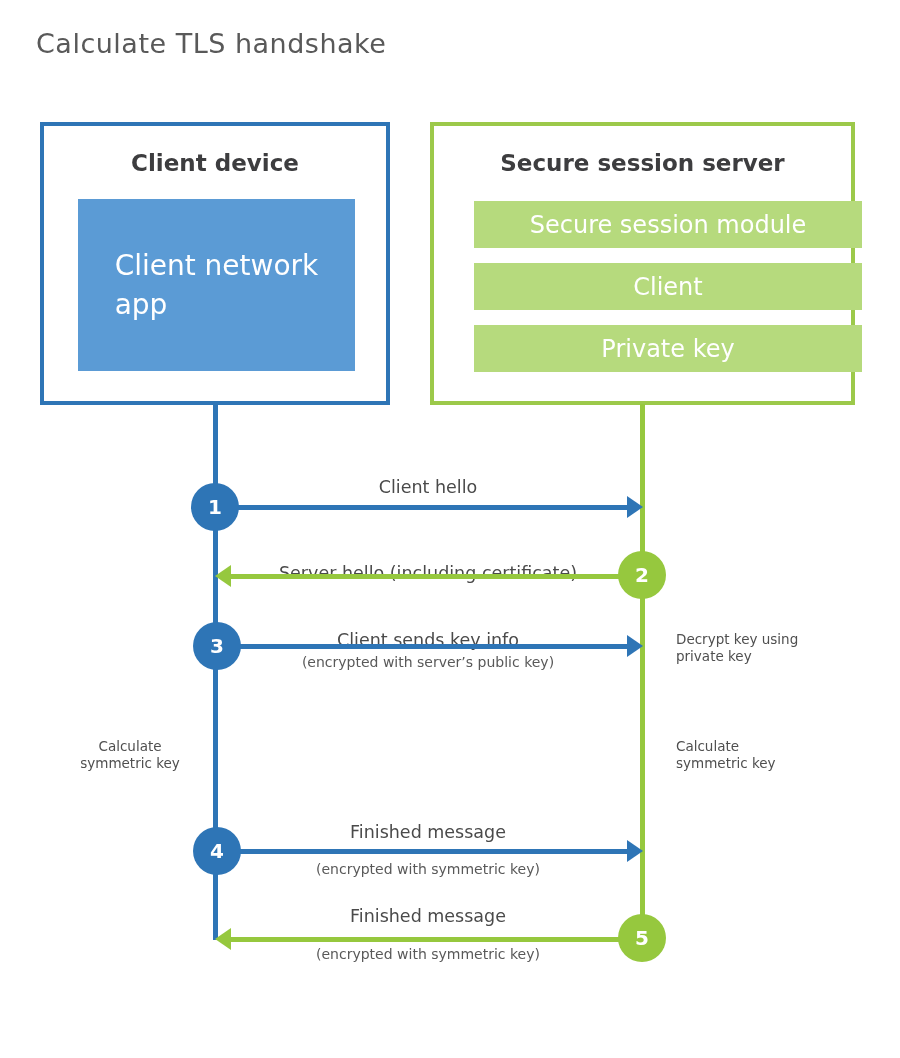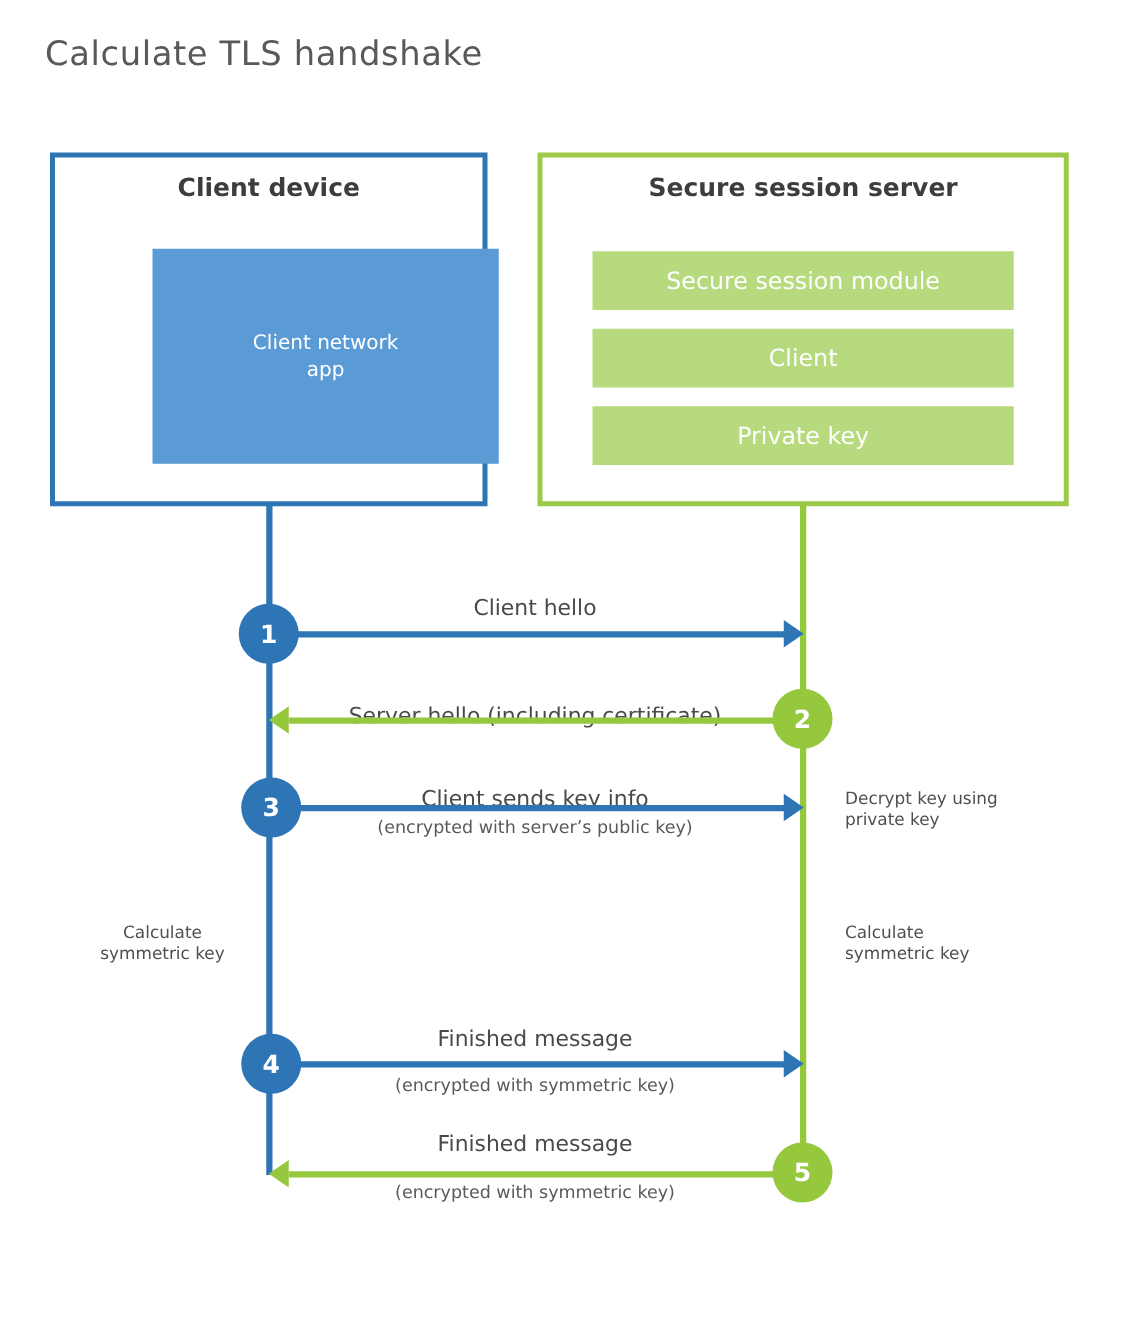--- a/index.html
+++ b/index.html
@@ -25,48 +25,46 @@
     position: absolute;
     top: 122px;
     height: 283px;
     background: #ffffff;
     box-sizing: border-box;
   }
   .client-box { left: 40px; width: 350px; border: 4px solid #2e75b6; }
   .server-box { left: 430px; width: 425px; border: 4px solid #9cc94a; }
   .box-title {
     position: absolute;
-    left: 0; right: 0; top: 12px;
+    left: 0; right: 0; top: 24px;
     text-align: center;
-    font-size: 20px;
+    font-size: 23px;
     font-weight: bold;
     color: #3d3d3f;
   }
   .client-app {
     position: absolute;
     left: 34px; top: 73px;
     width: 277px; height: 172px;
     background: #5b9bd5;
     color: #ffffff;
-    font-size: 16px;
+    font-size: 28px;
     display: flex;
     align-items: center;
     justify-content: center;
-    text-align: center;
     white-space: pre-line;
     line-height: 1.4;
-    margin-left: 44px;
   }
   .server-bar {
     position: absolute;
     left: 40px;
-    width: 337px; height: 47px;
+    width: 388px; height: 47px;
     background: #b6da7d;
     color: #ffffff;
-    font-size: 19px;
+    font-size: 24px;
     display: flex;
     align-items: center;
     justify-content: center;
   }
   .bar-0 { top: 75px; }
   .bar-1 { top: 137px; }
   .bar-2 { top: 199px; }
   
   .lifeline { position: absolute; top: 404px; width: 5px; height: 536px; }
   .lifeline.blue  { left: 213px; background: #2e75b6; }

